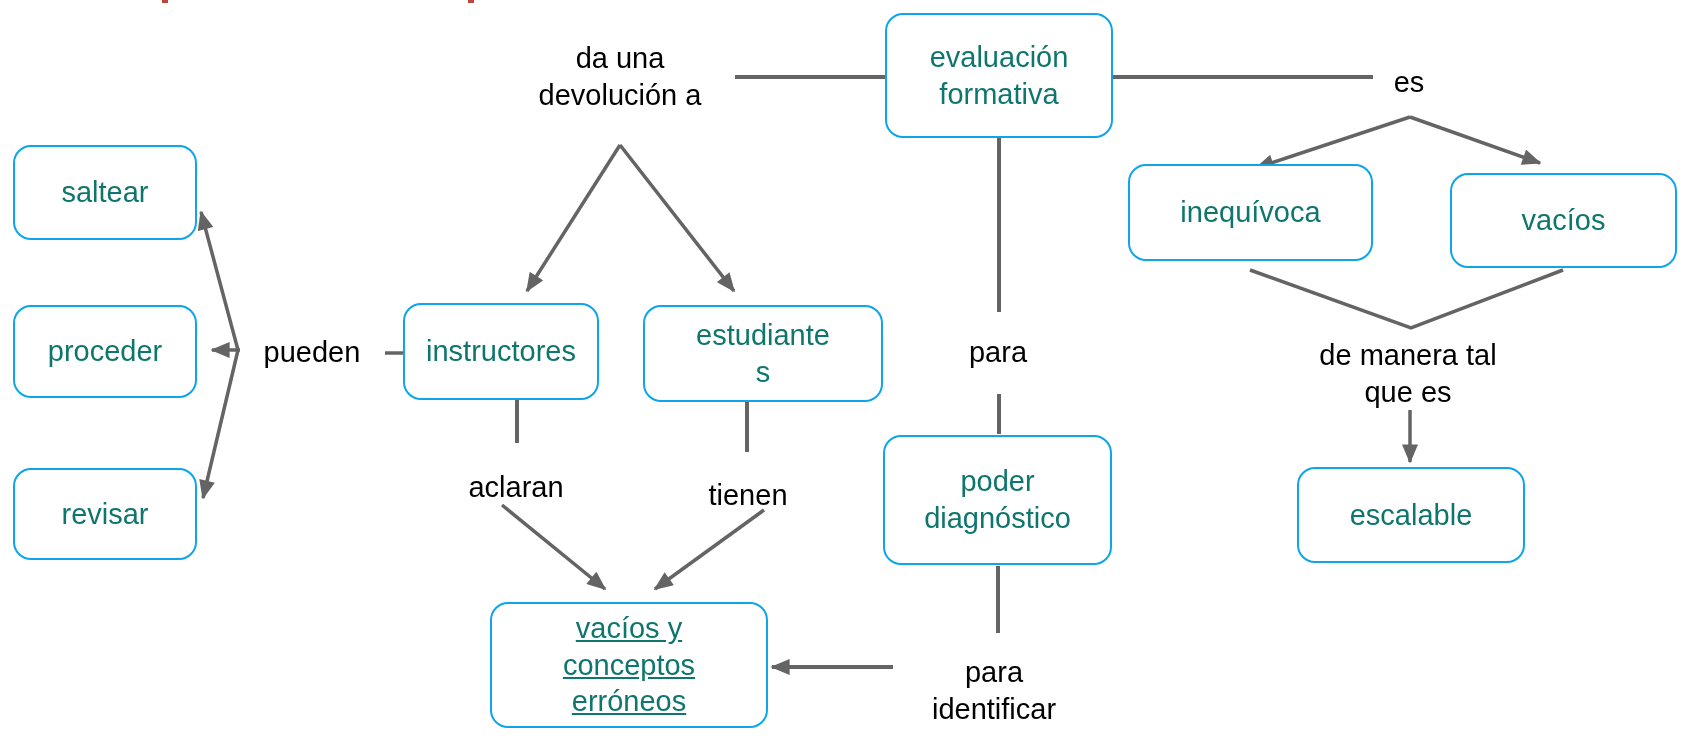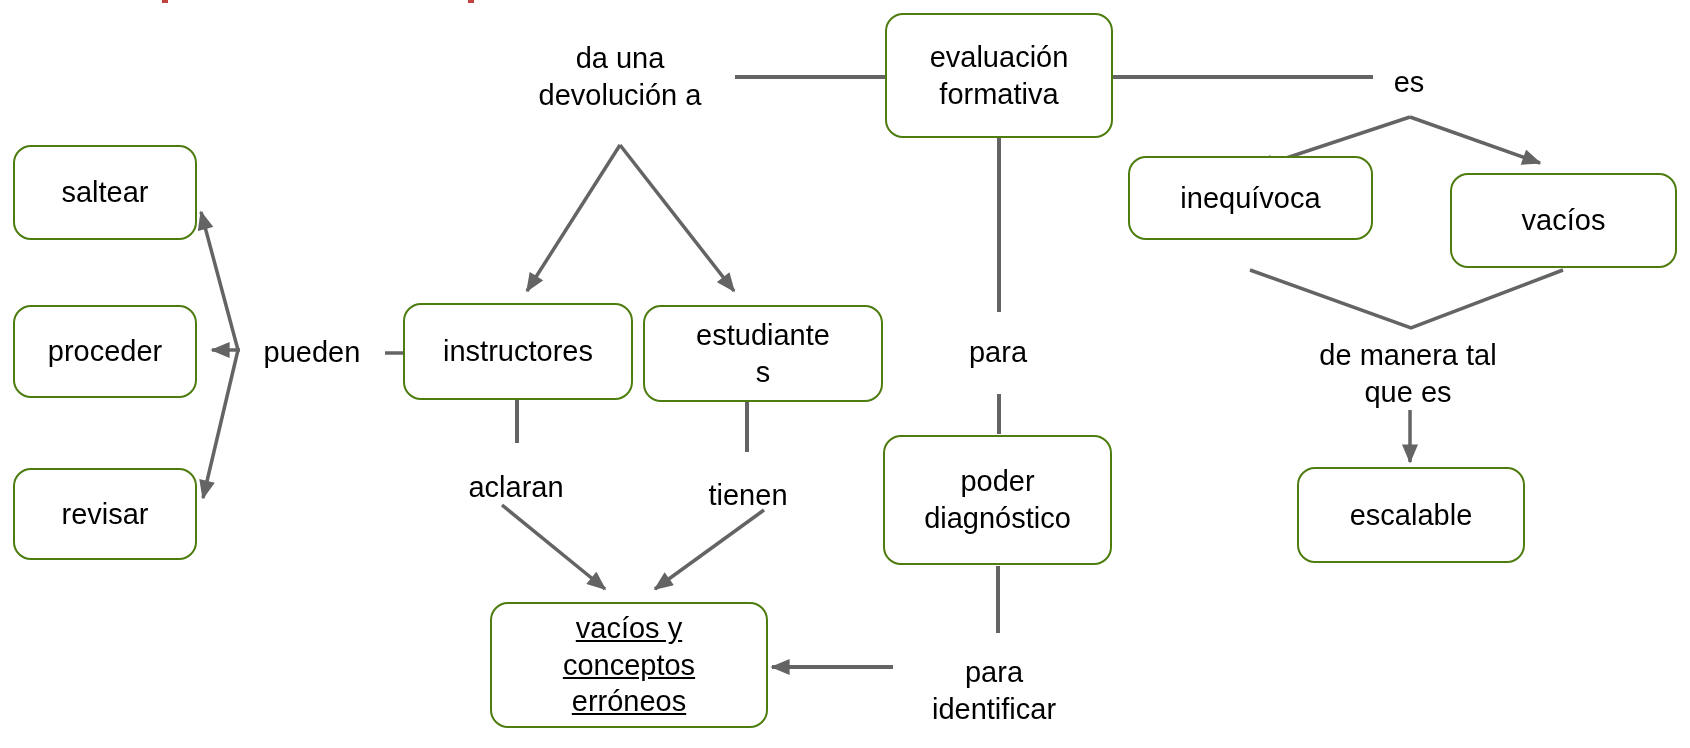--- a/index.html
+++ b/index.html
@@ -10,25 +10,25 @@
     font-family:"Liberation Sans", sans-serif;
     overflow:hidden;
   }
   #edges{position:absolute;left:0;top:0;width:1690px;height:748px;}
   .edge{stroke:#646464;stroke-width:4;fill:none;}
   .edge.thin{stroke-width:3.5;}
   .node{
     position:absolute;
     box-sizing:border-box;
     background:#ffffff;
-    border:2px solid #4d7c0f;
+    border:2px solid #0ea5e9;
     border-radius:18px;
     display:flex;align-items:center;justify-content:center;
     text-align:center;
-    font-size:29px;line-height:1.26;color:#000000;
+    font-size:29px;line-height:1.26;color:#0f766e;
     white-space:pre-line;
   }
   .label{
     position:absolute;
     font-size:29px;line-height:1.26;color:#000000;
     text-align:center;white-space:pre-line;
     transform:translateX(-50%);
   }
   .red-mark{
     position:absolute;top:0;height:3px;width:6px;
@@ -81,29 +81,29 @@
 
   <div class="node" style="left:885px;top:13px;width:228px;height:125px;">evaluación
 formativa</div>
 
   <div class="node" style="left:13px;top:145px;width:184px;height:95px;">saltear</div>
 
   <div class="node" style="left:13px;top:305px;width:184px;height:93px;border-radius:18px;">proceder</div>
 
   <div class="node" style="left:13px;top:468px;width:184px;height:92px;">revisar</div>
 
-  <div class="node" style="left:403px;top:303px;width:230px;height:97px;">instructores</div>
+  <div class="node" style="left:403px;top:303px;width:196px;height:97px;">instructores</div>
 
   <div class="node" style="left:643px;top:305px;width:240px;height:97px;">estudiante
 s</div>
 
   <div class="node" style="left:883px;top:435px;width:229px;height:130px;">poder
 diagnóstico</div>
 
-  <div class="node" style="left:1128px;top:156px;width:245px;height:84px;">inequívoca</div>
+  <div class="node" style="left:1128px;top:164px;width:245px;height:97px;">inequívoca</div>
 
   <div class="node" style="left:1450px;top:173px;width:227px;height:95px;">vacíos</div>
 
   <div class="node" style="left:1297px;top:467px;width:228px;height:96px;">escalable</div>
 
   <div class="node" style="left:490px;top:602px;width:278px;height:126px;text-decoration:underline;">vacíos y
 conceptos
 erróneos</div>
 
   <div class="label" style="left:620px;top:40px;">da una

